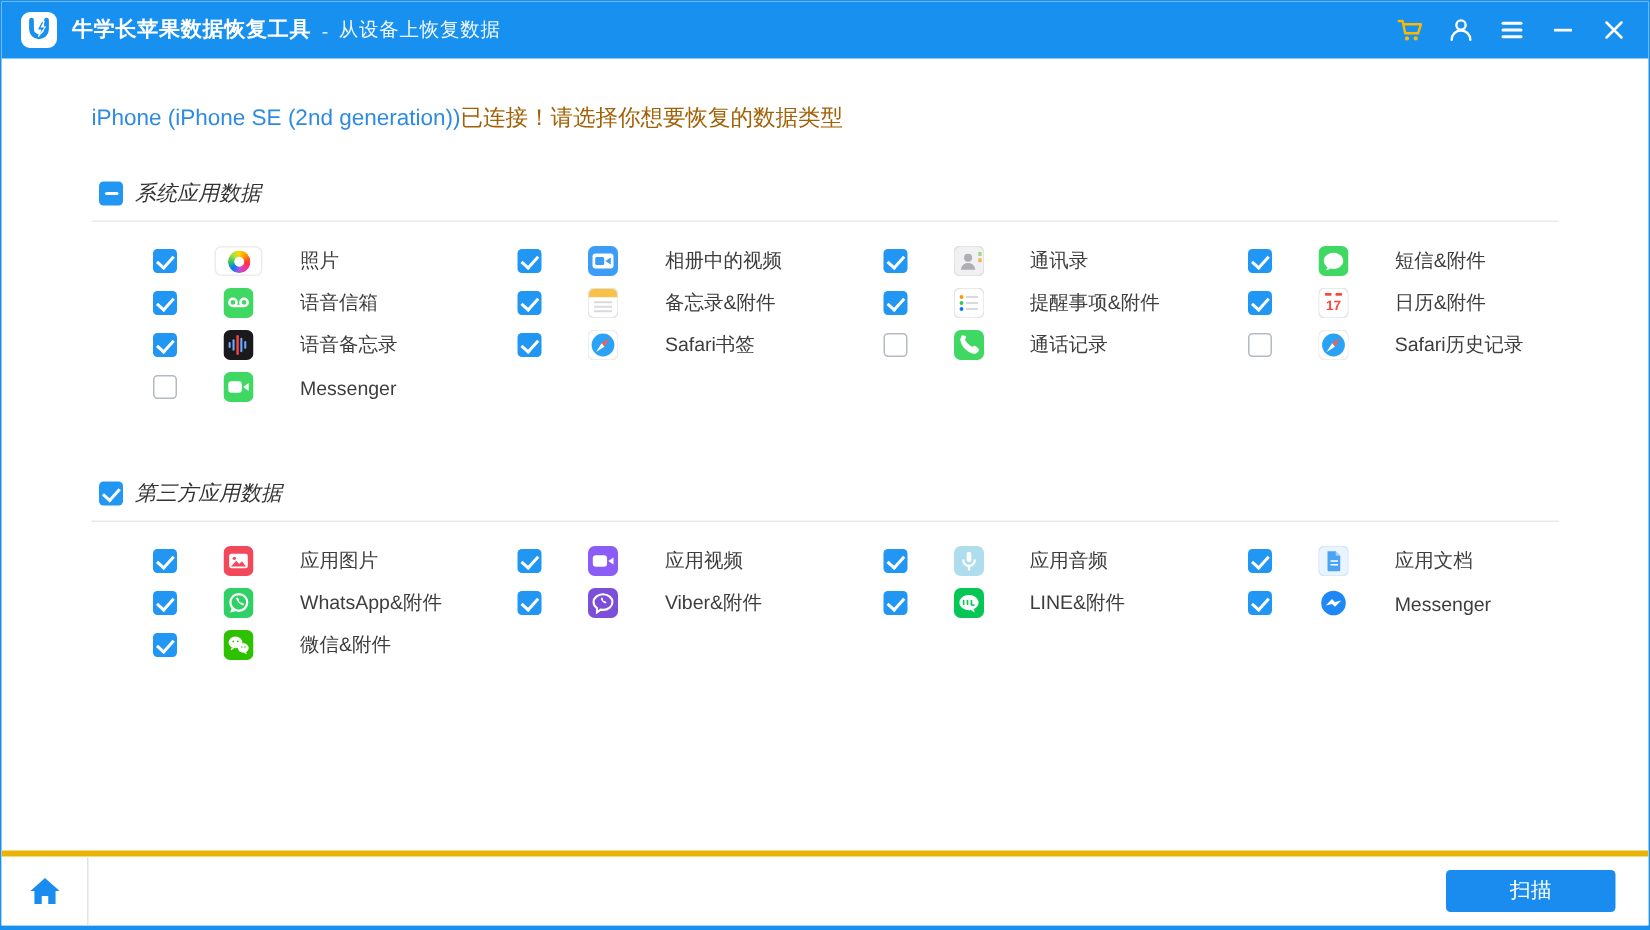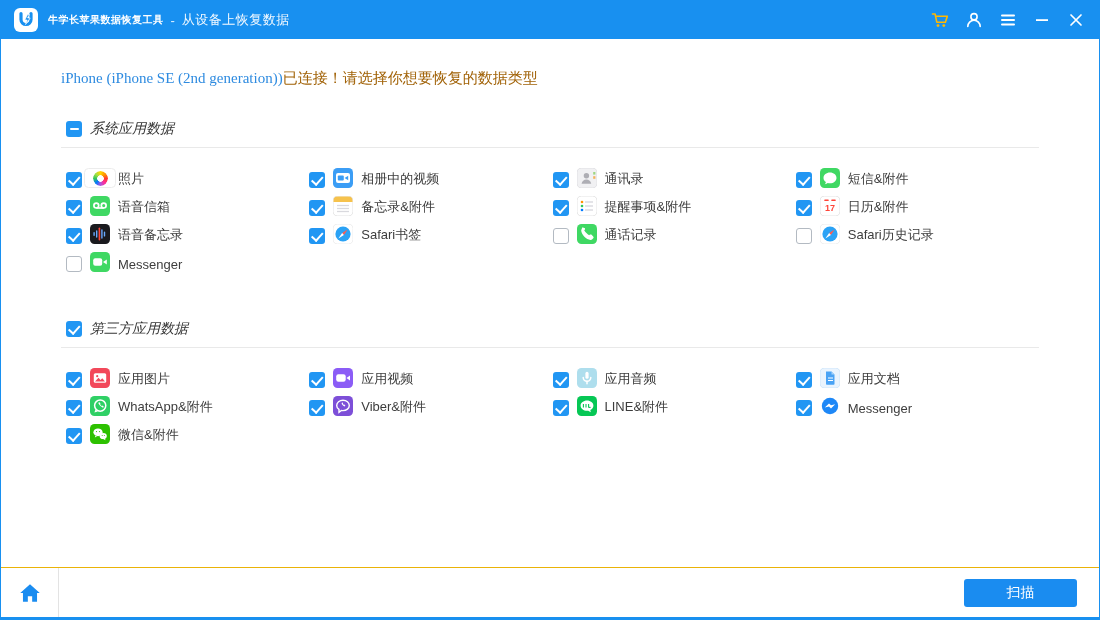--- a/index.html
+++ b/index.html
@@ -3,39 +3,39 @@
 <meta charset="utf-8">
 <style>
   * { box-sizing: border-box; }
   body { margin:0; font-family:"Liberation Sans","DejaVu Sans",sans-serif; background:#fff; }
   .window { width:1100px; height:620px; border:1px solid #1890f0; border-bottom-width:3px;
             background:#fff; position:relative; overflow:hidden; }
 
   
   .titlebar { height:38px; background:#1890f0; display:flex; align-items:center; padding-left:13px; }
   .logo { width:24px; height:24px; margin-right:10px; flex:none; display:flex; }
-  .app-title { color:#fff; font-weight:bold; font-size:10px; letter-spacing:.5px; }
+  .app-title { color:#fff; font-weight:bold; font-size:14px; letter-spacing:.5px; }
   .title-sep { color:#ddefff; margin:0 7px; font-size:13px; }
   .subtitle { color:#f2f9ff; font-size:13px; letter-spacing:.5px; }
   .tb-actions { margin-left:auto; display:flex; align-items:center; padding-right:6px; }
   .tb-btn { width:34px; height:38px; display:flex; align-items:center; justify-content:center; cursor:pointer; }
 
   
   .device-line { margin:30px 60px 0; font-size:15px; }
-  .device-name { color:#2e8be0;font-family:Liberation Serif, serif; }
+  .device-name { color:#2e8be0; }
   .device-msg { color:#a16207; }
 
   
   .section { margin:0 60px; }
   .section-header { display:flex; align-items:center; gap:8px; margin-top:32px; padding-left:5px;font-style:italic; }
   .section--third .section-header { margin-top:48px;align-items:center; }
   .section-title { font-size:14px; color:#333; }
   .divider { height:1px; background:#e9e9e9; margin-top:9px; }
   .grid { display:grid; grid-template-columns:repeat(4,1fr); padding:12px 0 0 5px; }
-  .item { display:flex; align-items:flex-end; height:28px; gap:2px; cursor:pointer; }
+  .item { display:flex; align-items:center; height:28px; gap:25px; cursor:pointer;margin-left:36px; }
   .lbl { font-size:13px; color:#3d3d3d; white-space:nowrap; }
 
   
   .cb { width:16px; height:16px; border-radius:3px; position:relative; flex:none; }
   .cb.checked, .cb.indeterminate { background:#2196f3; }
   .cb.unchecked { background:#fff; border:1px solid #b3bac2; }
   .cb.checked::after { content:''; position:absolute; left:5.2px; top:2.4px; width:4.5px; height:8.5px;
       border:solid #fff; border-width:0 2px 2px 0; transform:rotate(42deg); }
   .cb.indeterminate::after { content:''; position:absolute; left:3.5px; top:6.8px; width:9px; height:2.4px;
       background:#fff; border-radius:1px; }
@@ -44,21 +44,21 @@
   .icon { width:32px; height:20px; flex:none; display:flex; align-items:center; justify-content:center; }
   .icon svg { display:block; }
   .icon-photos { background:#fff; border:1px solid #ececec; border-radius:4.5px; }
   .flower { width:15px; height:15px; border-radius:50%;
       background:conic-gradient(#ffd500,#ff9500,#ff3b30,#ff2d95,#af52de,#007aff,#34c759,#a4e045,#ffd500);
       -webkit-mask:radial-gradient(circle,transparent 3px,#000 3.6px);
       mask:radial-gradient(circle,transparent 3px,#000 3.6px); }
 
   
   .footer { position:absolute; left:0; right:0; bottom:0; height:50px; background:#fff;
-            border-top:1px solid #eab308; display:flex; align-items:center; }
+            border-top:4px solid #eab308; display:flex; align-items:center; }
   .home-btn { width:58px; height:100%; display:flex; align-items:center; justify-content:center;
               border-right:1px solid #e3e3e3; cursor:pointer; }
   .scan-btn { margin-left:auto; margin-right:22px; width:113px; height:28px; background:#1a8cf0;
               color:#fff; font-size:14px; border:none; border-radius:3px; cursor:pointer; }
 </style>
 </head>
 <body>
 
 <div class="window">
 

